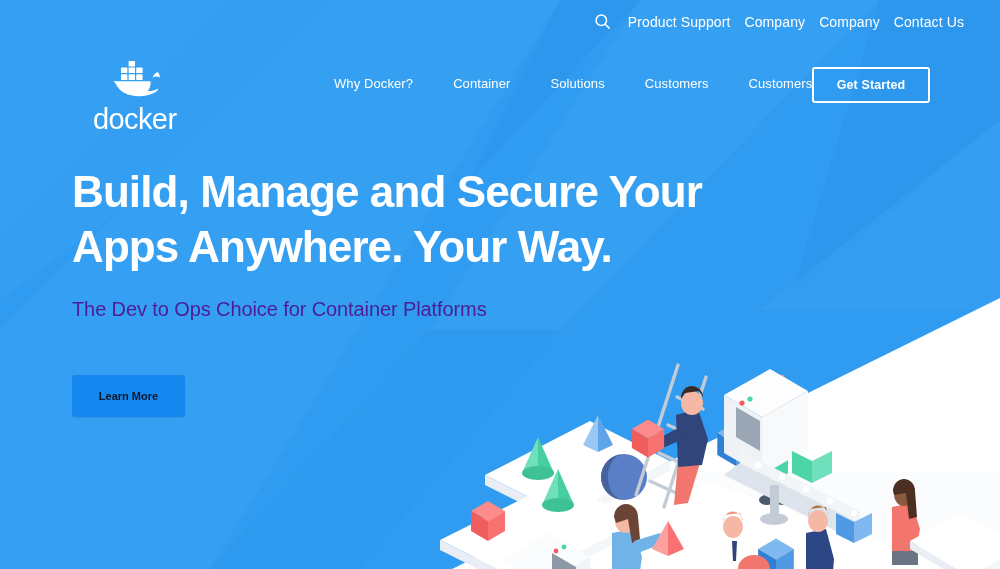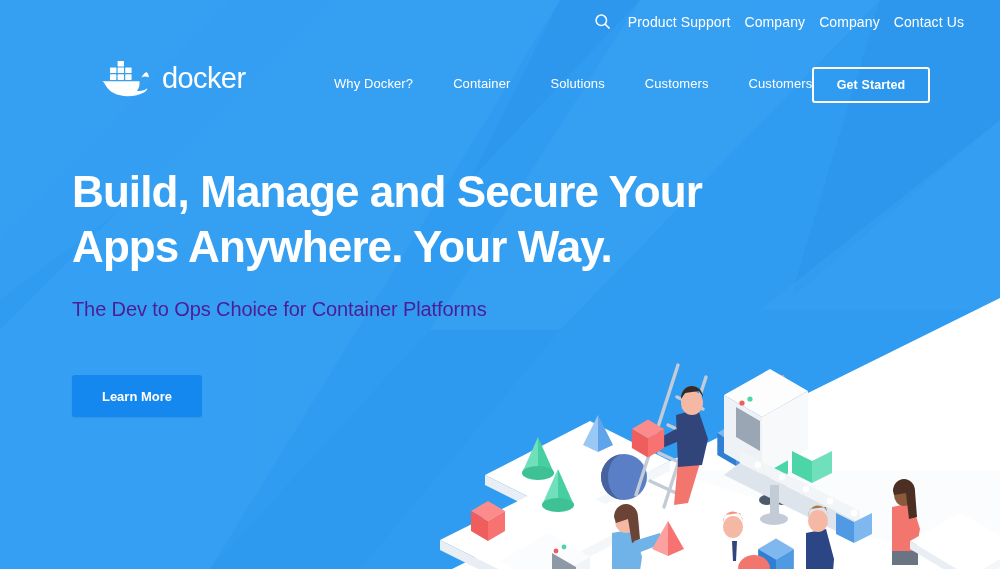--- a/index.html
+++ b/index.html
@@ -42,20 +42,21 @@
   
   .header {
     position: absolute; top: 56px; left: 0; right: 0;
     height: 62px;
     z-index: 40;
   }
   .logo {
     position: absolute; left: 93px; top: 2px;
     display: flex; align-items: center; gap: 7px;
     cursor: pointer;
+    flex-direction: column;
   }
   .logo svg { display: block; }
   .logo-word {
     color: #fff;
     font-size: 29px;
     font-weight: 500;
     letter-spacing: -.6px;
     line-height: 1;
   }
   .mainnav {
@@ -96,25 +97,25 @@
   }
   .hero .sub {
     margin-top: 24px;
     color: #4c1d95;
     font-size: 20px;
     font-weight: 400;
     letter-spacing: -.1px;
   }
   .btn-solid {
     margin-top: 54px;
-    width: 130px; height: 42px;
+    width: 113px; height: 42px;
     background: #1488ef;
-    color: #ffffff;
+    color: #0f172a;
     border: none; border-radius: 3px;
-    font-size: 13px;
+    font-size: 11px;
     font-weight: 700;
     font-family: "Liberation Sans", sans-serif;
     cursor: pointer;
     display: flex; align-items: center; justify-content: center;
     box-shadow: 0 1px 2px rgba(0,0,0,.07);
   }
 
   
   .illo { position: absolute; left: 440px; top: 355px; width: 580px; height: 230px; z-index: 25; }
   .illo svg { display: block; width: 580px; height: 230px; }

